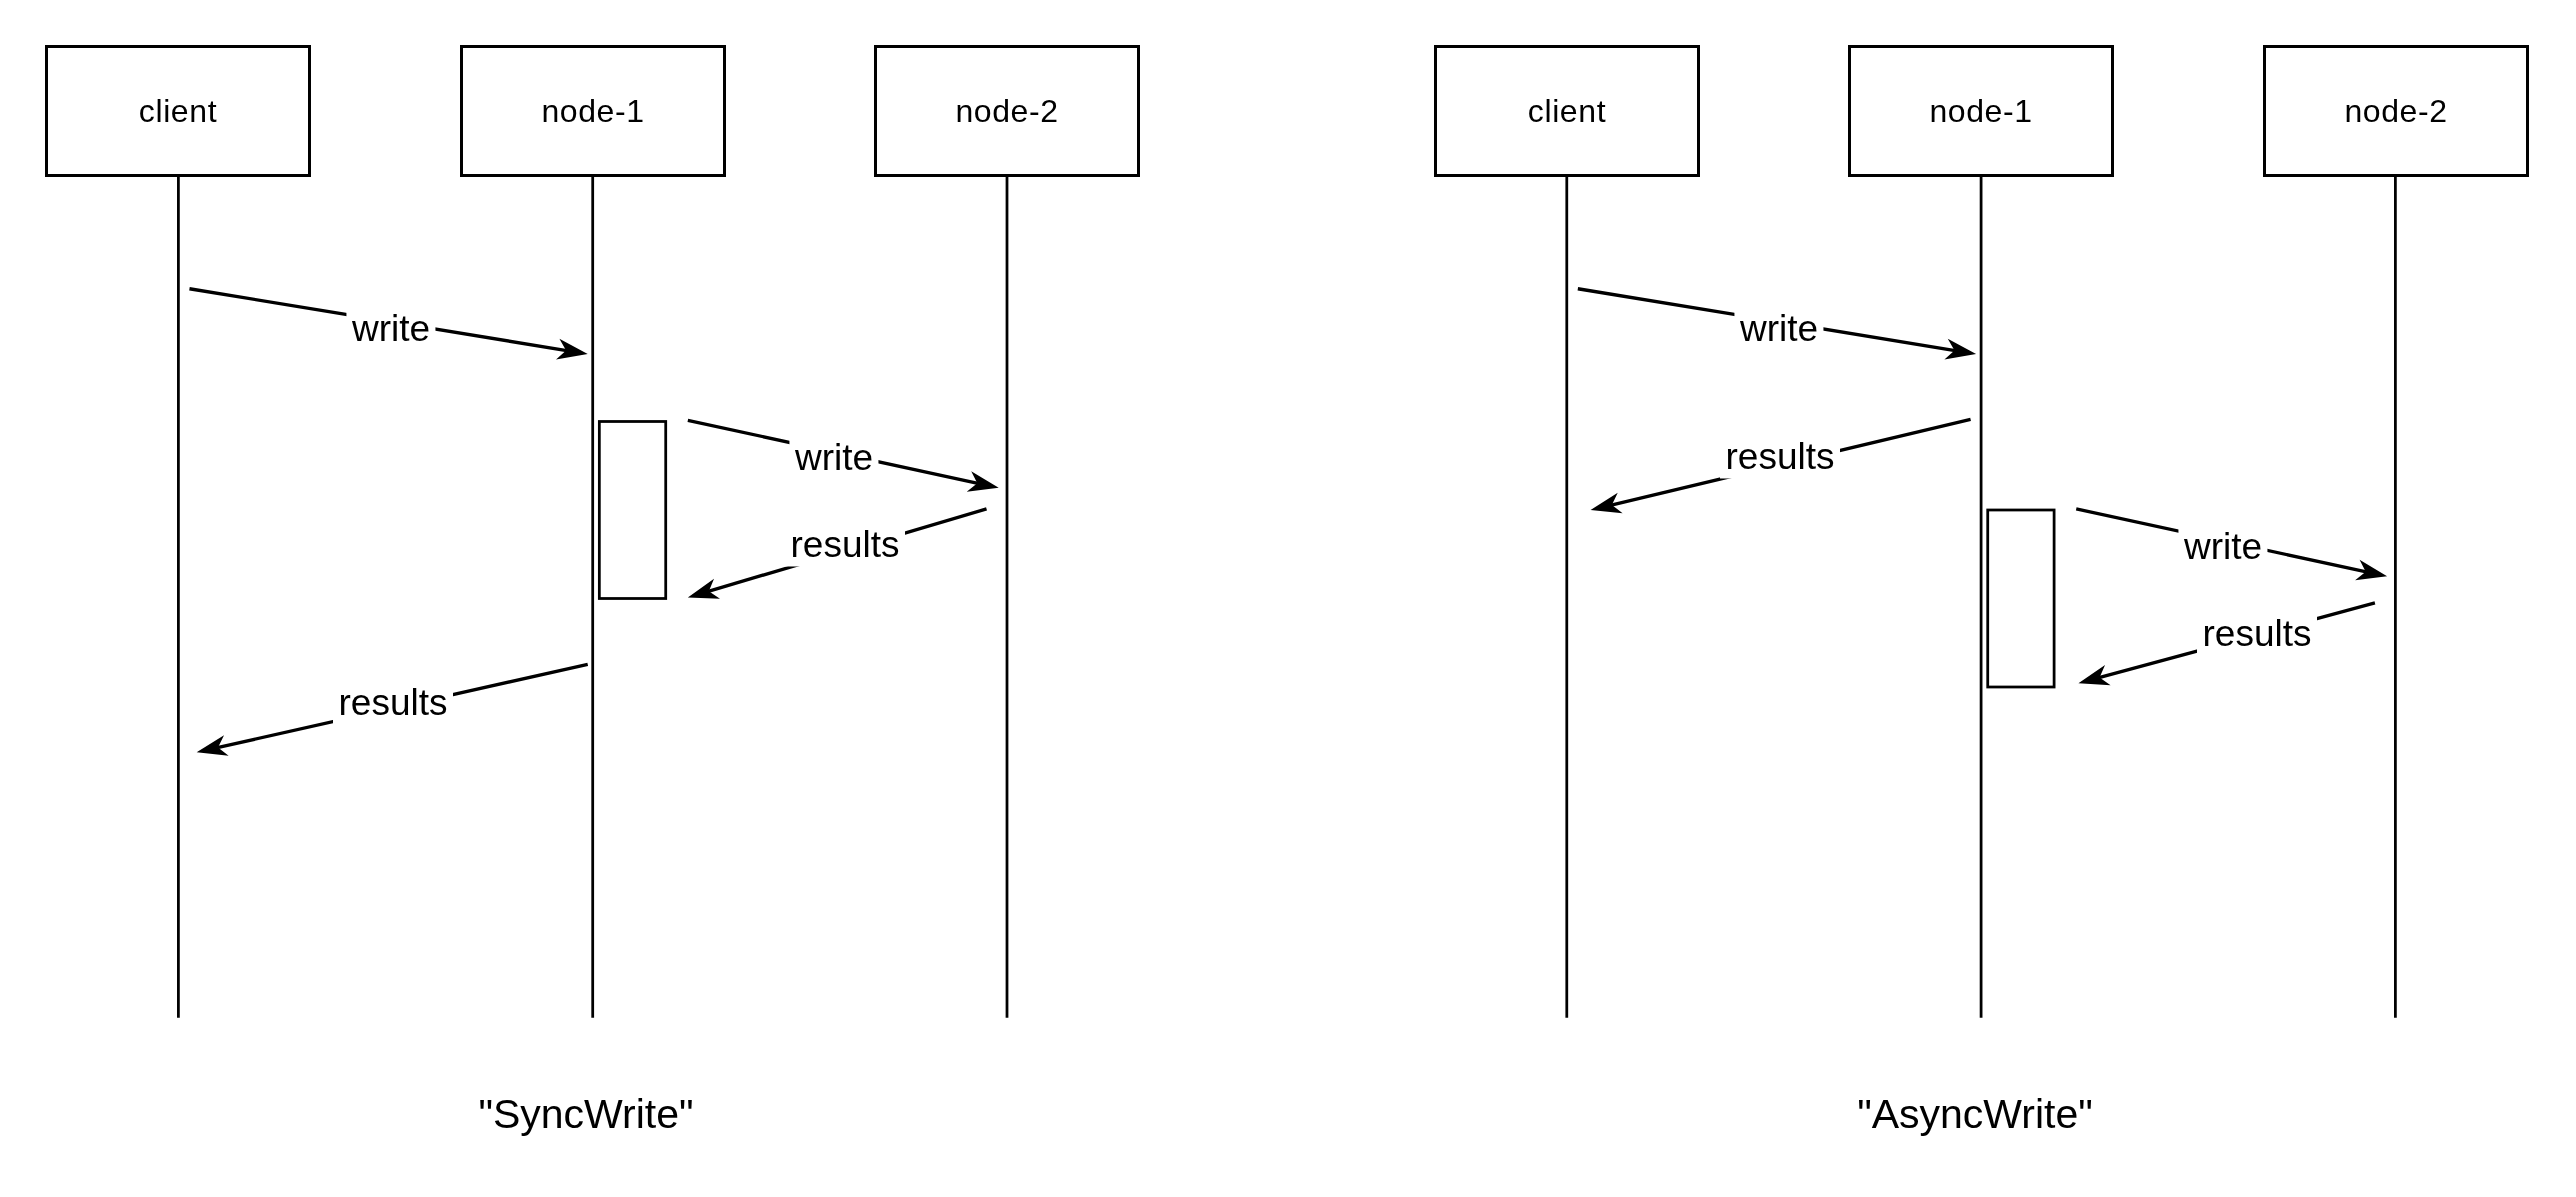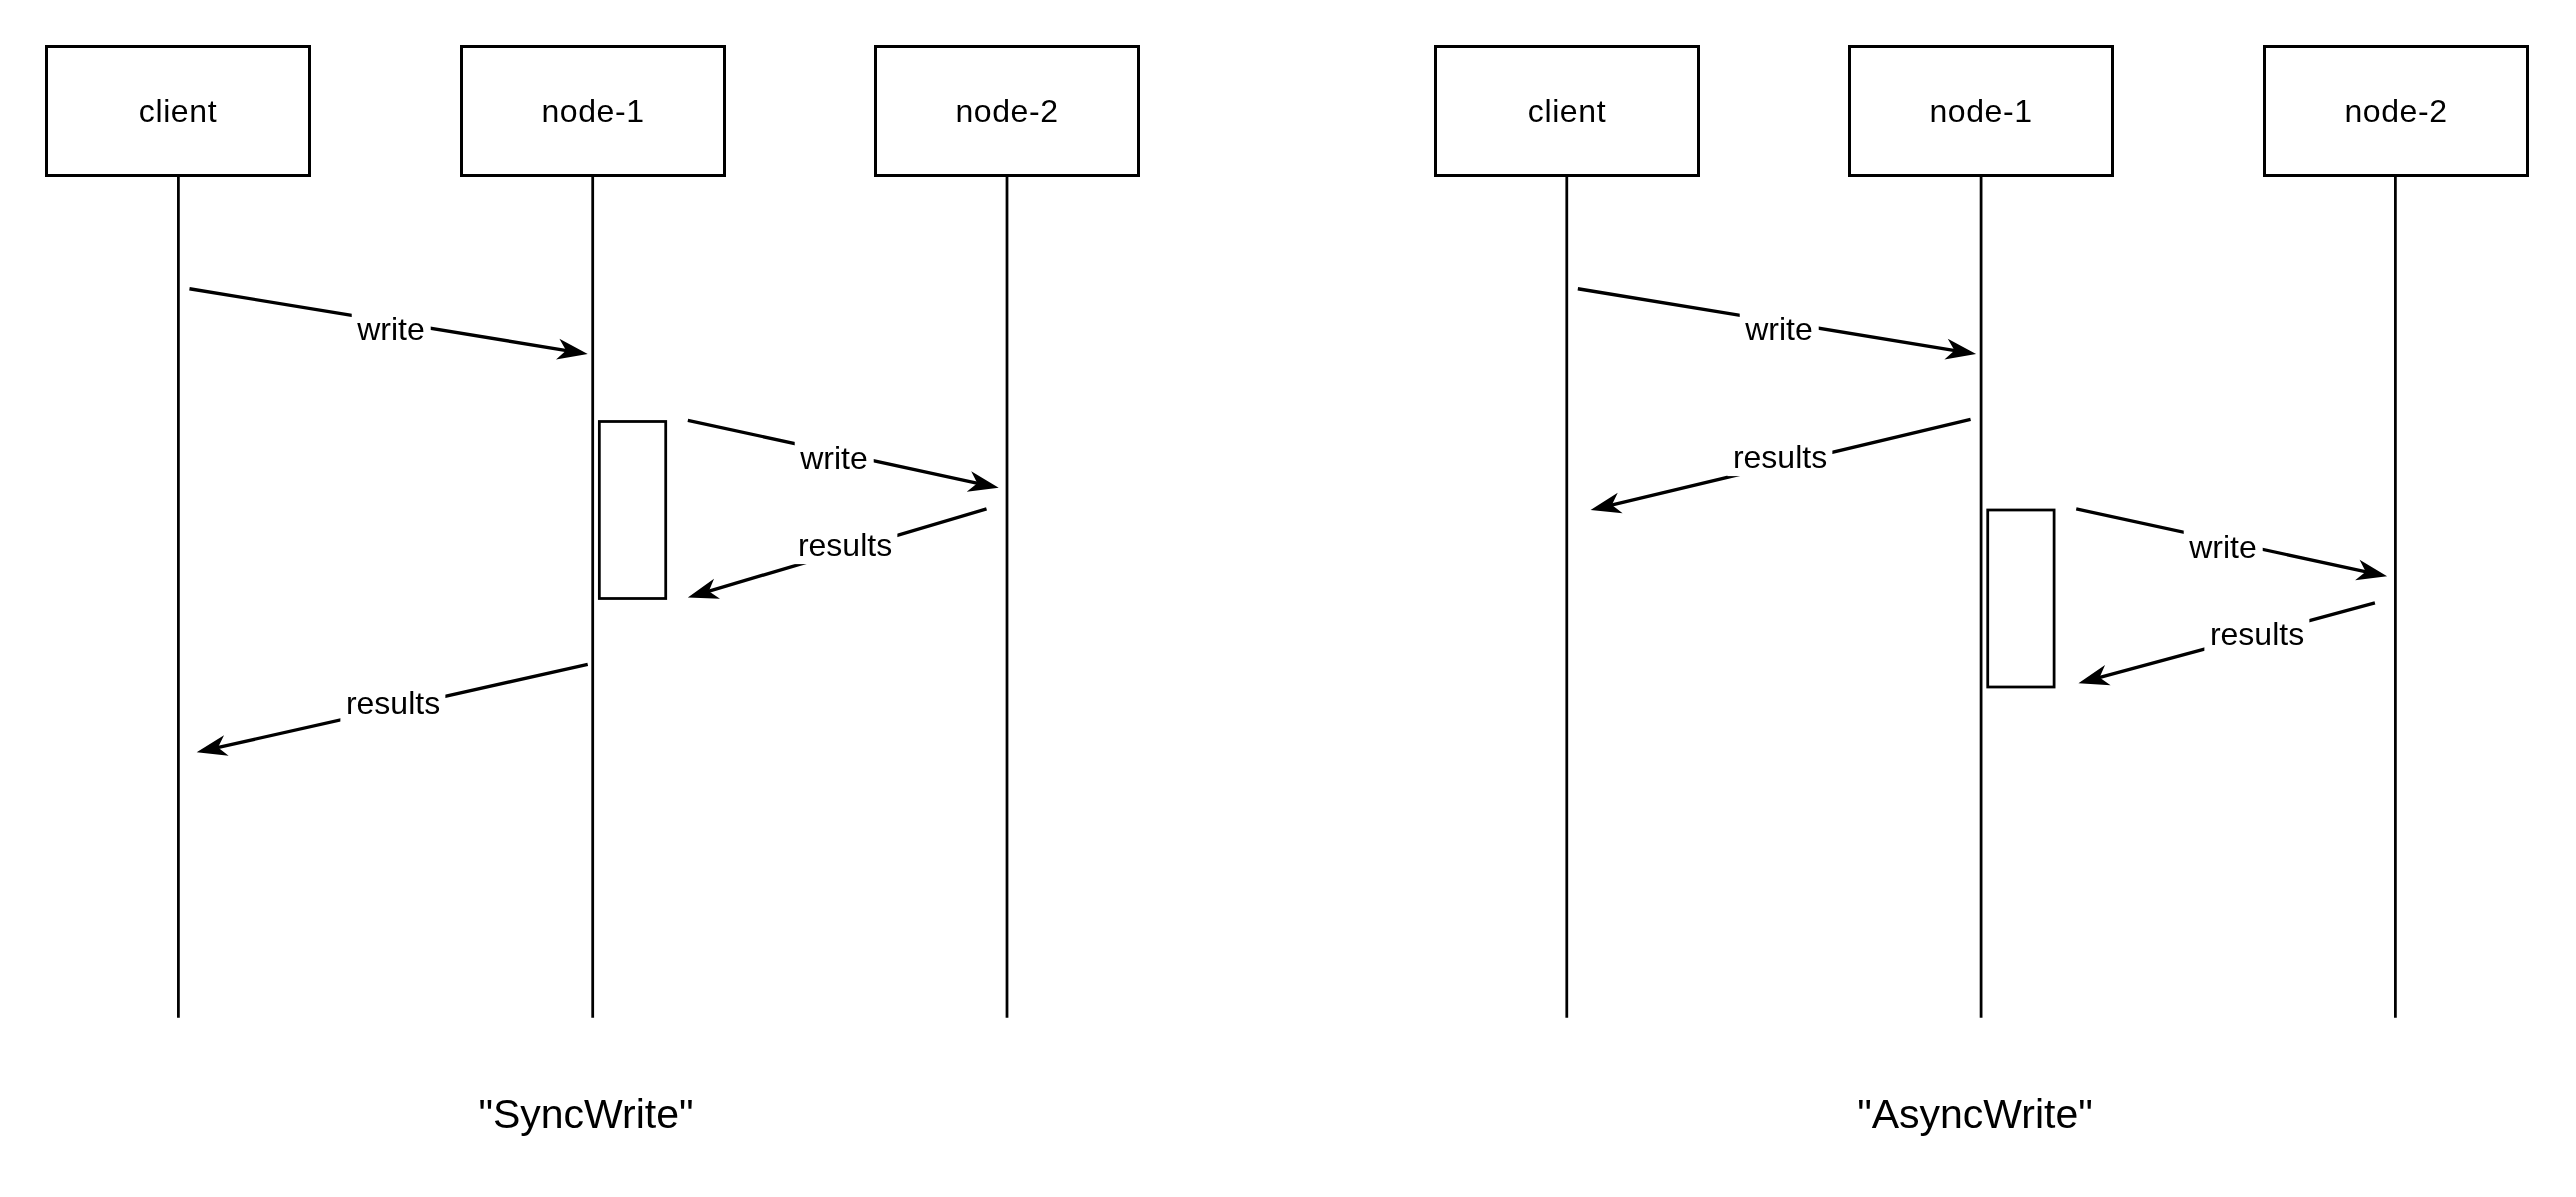--- a/index.html
+++ b/index.html
@@ -13,21 +13,21 @@
   }
   svg.lines{position:absolute;left:0;top:0;width:2576px;height:1197px;}
   .actor-box{
     position:absolute;box-sizing:border-box;
     border:3.9px solid #000000;background:#ffffff;
     display:flex;align-items:center;justify-content:center;
     font-size:32px;letter-spacing:0.6px;
   }
   .msg-label{
     position:absolute;transform:translate(-50%,-50%);
-    background:#ffffff;font-size:32px;line-height:1.05;
+    background:#ffffff;font-size:37px;line-height:1.05;
     padding:1.1px 5.5px;white-space:nowrap;text-align:right;
   }
   .diagram-title{
     position:absolute;transform:translate(-50%,-50%);
     font-size:41px;white-space:nowrap;
   }
 </style>
 </head>
 <body>
 

